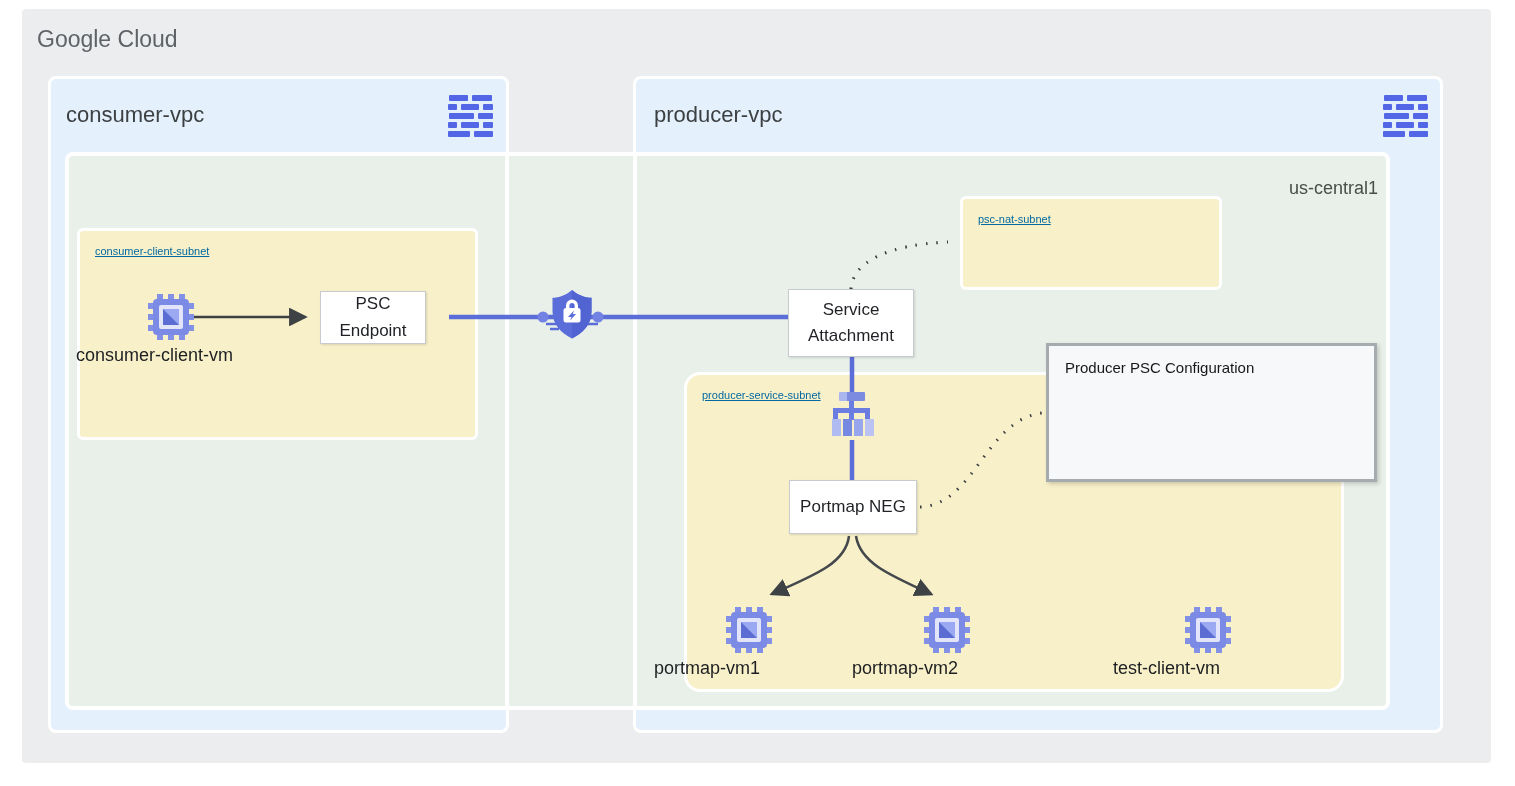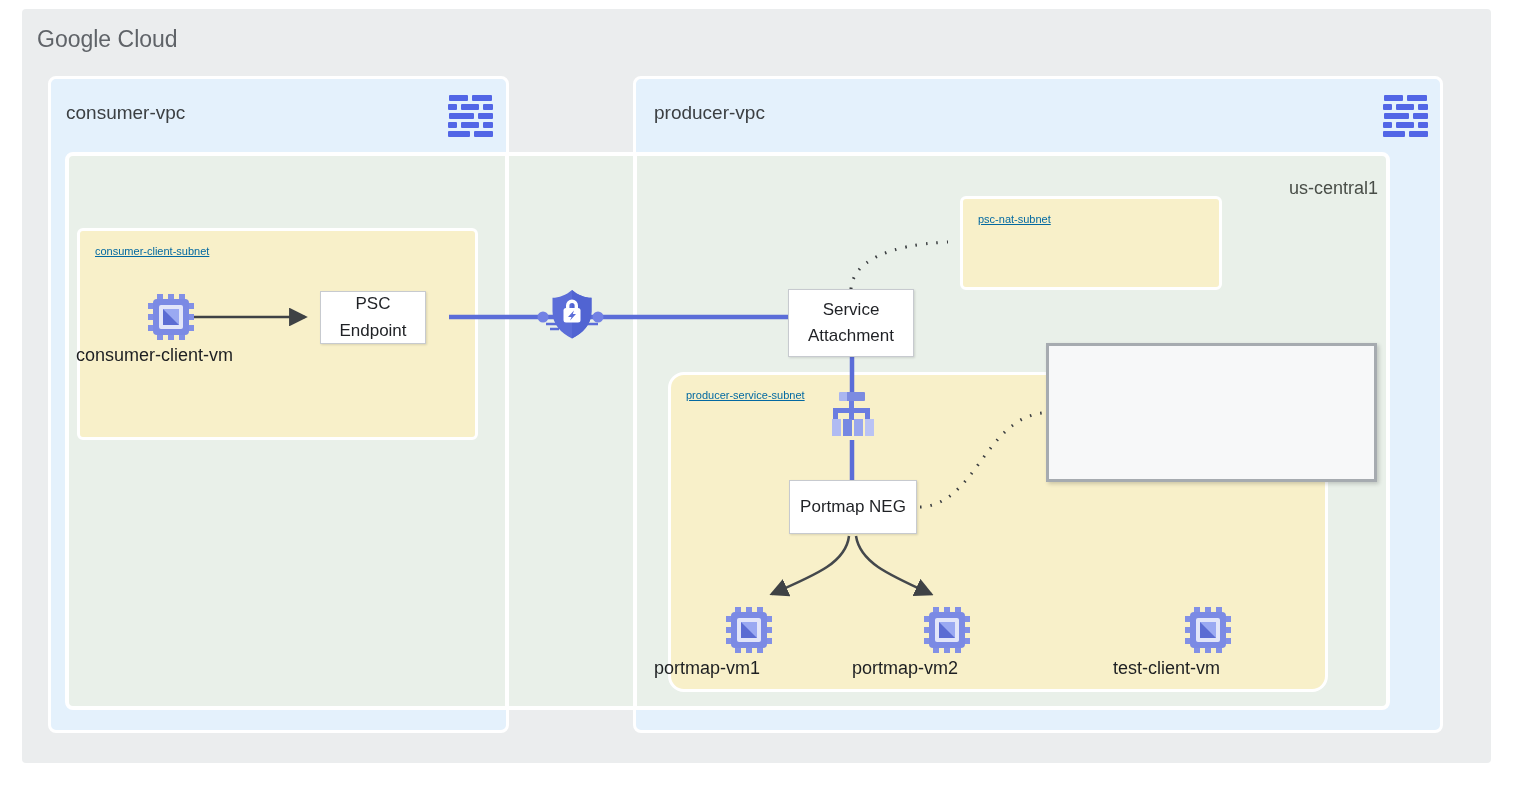--- a/index.html
+++ b/index.html
@@ -3,21 +3,21 @@
 <meta charset="utf-8">
 <style>
   html,body{margin:0;padding:0;background:#ffffff;}
   body{width:1515px;height:786px;position:relative;overflow:hidden;
        font-family:"Liberation Sans","DejaVu Sans",sans-serif;
        -webkit-font-smoothing:antialiased;}
   .abs{position:absolute;}
   .card{left:22px;top:9px;width:1469px;height:754px;background:#ebedee;border-radius:4px;z-index:0;}
   .gc-title{left:37px;top:26px;font-size:23px;color:#5f6368;z-index:2;}
   .vpc{background:#e4f1fc;border:3px solid #ffffff;border-radius:8px;box-sizing:border-box;z-index:1;}
-  .vpc-label{font-size:19px;color:#3c4043;}
+  .vpc-label{font-size:22px;color:#3c4043;}
   .region{left:65px;top:152px;width:1325px;height:558px;background:#e9f0e9;border:4px solid #ffffff;
           border-radius:8px;box-sizing:border-box;z-index:2;}
   .region-label{left:1150px;top:178px;width:228px;text-align:right;font-size:18px;color:#494e48;z-index:3;}
   .strip{top:152px;width:4px;height:558px;background:#ffffff;z-index:3;}
   .subnet{background:#f8f0c9;border:3px solid #ffffff;border-radius:6px;box-sizing:border-box;z-index:4;}
   .subnet-label{position:absolute;left:15px;top:14px;font-size:11px;color:#0369a1;text-decoration:underline;}
   .nodebox{background:#ffffff;border:1.5px solid #c7cacf;box-sizing:border-box;z-index:11;
            display:flex;align-items:center;justify-content:center;text-align:center;
            font-size:17px;color:#1f2125;box-shadow:1px 1px 2px rgba(0,0,0,0.12);line-height:1.55;}
   .configbox{left:1046px;top:343px;width:331px;height:139px;background:#f7f8f9;border:3px solid #a6abb0;
@@ -118,21 +118,21 @@
 <div class="abs strip" style="left:505px;"></div>
 <div class="abs strip" style="left:633px;"></div>
 <div class="abs region-label">us-central1</div>
 
 <div class="abs subnet" style="left:77px;top:228px;width:401px;height:212px;">
   <div class="subnet-label">consumer-client-subnet</div>
 </div>
 <div class="abs subnet" style="left:960px;top:196px;width:262px;height:94px;">
   <div class="subnet-label">psc-nat-subnet</div>
 </div>
-<div class="abs subnet" style="left:668px;top:372px;width:660px;height:320px;border-radius:16px;">
+<div class="abs subnet" style="left:684px;top:372px;width:660px;height:320px;border-radius:16px;">
   <div class="subnet-label">producer-service-subnet</div>
 </div>
 
 <svg class="overlay" width="1515" height="786" viewBox="0 0 1515 786">
   <defs>
     <marker id="arrow" viewBox="0 0 10 10" refX="8.5" refY="5" markerWidth="7.5" markerHeight="7.5" orient="auto-start-reverse">
       <path d="M0,0 L10,5 L0,10 z" fill="#3f4245"></path>
     </marker>
   </defs>
 
@@ -166,20 +166,21 @@
   <span>PSC Endpoint</span>
 </div>
 <div class="abs nodebox" style="left:788px;top:289px;width:126px;height:68px;padding:2px 6px;">
   <span>Service Attachment</span>
 </div>
 <div class="abs nodebox" style="left:789px;top:480px;width:128px;height:54px;">
   <span>Portmap NEG</span>
 </div>
 
 <div class="abs configbox">
+  <div class="config-title">Producer PSC Configuration</div>
 </div>
 
 <div class="abs lb">
   <div class="topbar"></div>
     <div class="stem"></div>
     <div class="cross"></div>
   <div class="d1"></div>
     <div class="d2"></div>
     <div class="d3"></div>
   <div class="sq s1"></div>

